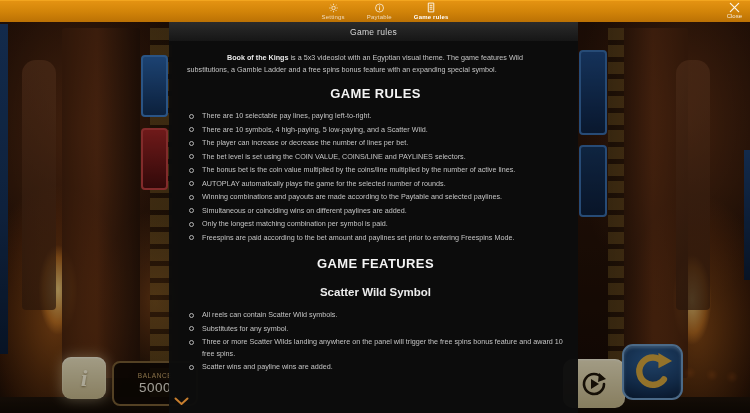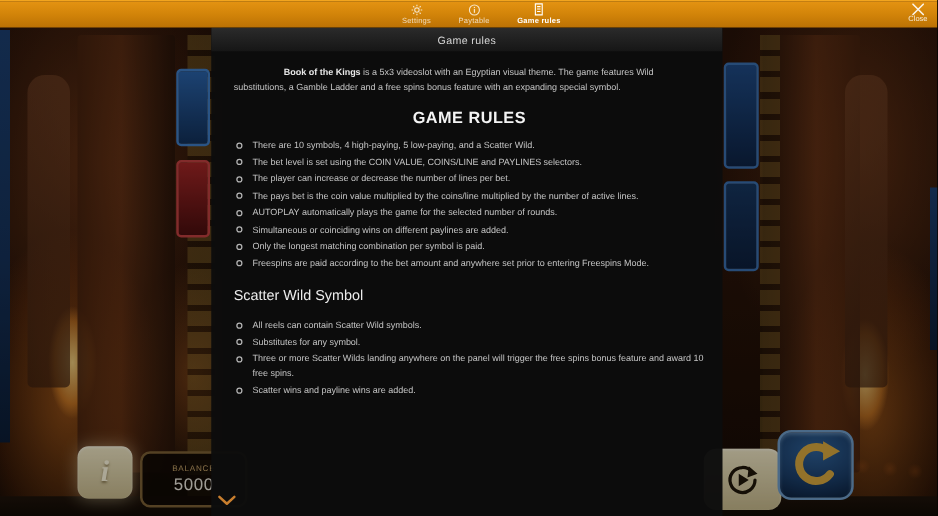--- a/index.html
+++ b/index.html
@@ -98,21 +98,21 @@
     background:rgba(12,12,12,.97);z-index:20;overflow:hidden;}
   .modal-header{height:19px;background:linear-gradient(180deg,#2b2b2b,#161616);
     display:flex;align-items:center;justify-content:center;}
   .modal-title{font-size:8.5px;color:#d6d6d6;letter-spacing:.3px;}
   .modal-body{height:calc(100% - 19px);padding:6px 14px 0 18px;overflow:hidden;position:relative;}
   .intro{margin:5px 0 0 0;font-size:7.2px;line-height:11.5px;color:#c4c4c4;}
   .intro b{color:#e9e9e9;padding-left:40px;}
   .rtp{margin:8px 0 0 0;font-size:7.2px;line-height:11.5px;color:#c4c4c4;}
   .h-main{margin:11px 0 0 0;text-align:center;font-size:13px;font-weight:bold;
     letter-spacing:.4px;color:#f4f4f4;}
-  .h-sub{margin:15px 0 0 0;text-align:left;font-size:11.5px;font-weight:normal;color:#ececec;}
+  .h-sub{margin:15px 0 0 0;text-align:center;font-size:11.5px;font-weight:bold;color:#ececec;}
   ul.rules{list-style:none;margin:9px 0 0 0;padding:0;}
   ul.rules li{position:relative;padding-left:15px;margin:0 0 2px 0;
     font-size:7.2px;line-height:11.5px;color:#c4c4c4;}
   ul.rules li::before{content:"";position:absolute;left:2px;top:3.5px;width:3px;height:3px;
     border:1px solid #b5b5b5;border-radius:50%;}
   ul.rules.scatter{margin-top:11px;}
   .h-features{margin-top:13px;}
   .scroll-chevron{position:absolute;left:174px;bottom:3px;z-index:25;cursor:pointer;}
 </style>
 </head>
@@ -164,30 +164,33 @@
 
   <div class="modal">
     <div class="modal-header">
       <span class="modal-title">Game rules</span>
     </div>
     <div class="modal-body">
       <p class="intro"><b>Book of the Kings</b><span> is a 5x3 videoslot with an Egyptian visual theme. The game features Wild substitutions, a Gamble Ladder and a free spins bonus feature with an expanding special symbol.</span></p>
 
       <h2 class="h-main">GAME RULES</h2>
       <ul class="rules">
+          <li>There are 10 selectable pay lines, paying left-to-right.</li>
           <li>There are 10 symbols, 4 high-paying, 5 low-paying, and a Scatter Wild.</li>
+          <li>The player can increase or decrease the number of lines per bet.</li>
           <li>The bet level is set using the COIN VALUE, COINS/LINE and PAYLINES selectors.</li>
-          <li>The player can increase or decrease the number of lines per bet.</li>
-          <li>The pays bet is the coin value multiplied by the coins/line multiplied by the number of active lines.</li>
+          <li>The bonus bet is the coin value multiplied by the coins/line multiplied by the number of active lines.</li>
           <li>AUTOPLAY automatically plays the game for the selected number of rounds.</li>
+          <li>Winning combinations and payouts are made according to the Paytable and selected paylines.</li>
           <li>Simultaneous or coinciding wins on different paylines are added.</li>
           <li>Only the longest matching combination per symbol is paid.</li>
-          <li>Freespins are paid according to the bet amount and anywhere set prior to entering Freespins Mode.</li>
+          <li>Freespins are paid according to the bet amount and paylines set prior to entering Freespins Mode.</li>
         </ul>
 
+      <h2 class="h-main h-features">GAME FEATURES</h2>
       <h3 class="h-sub">Scatter Wild Symbol</h3>
       <ul class="rules scatter">
           <li>All reels can contain Scatter Wild symbols.</li>
           <li>Substitutes for any symbol.</li>
           <li>Three or more Scatter Wilds landing anywhere on the panel will trigger the free spins bonus feature and award 10 free spins.</li>
           <li>Scatter wins and payline wins are added.</li>
         </ul>
 
     </div>
   </div>

